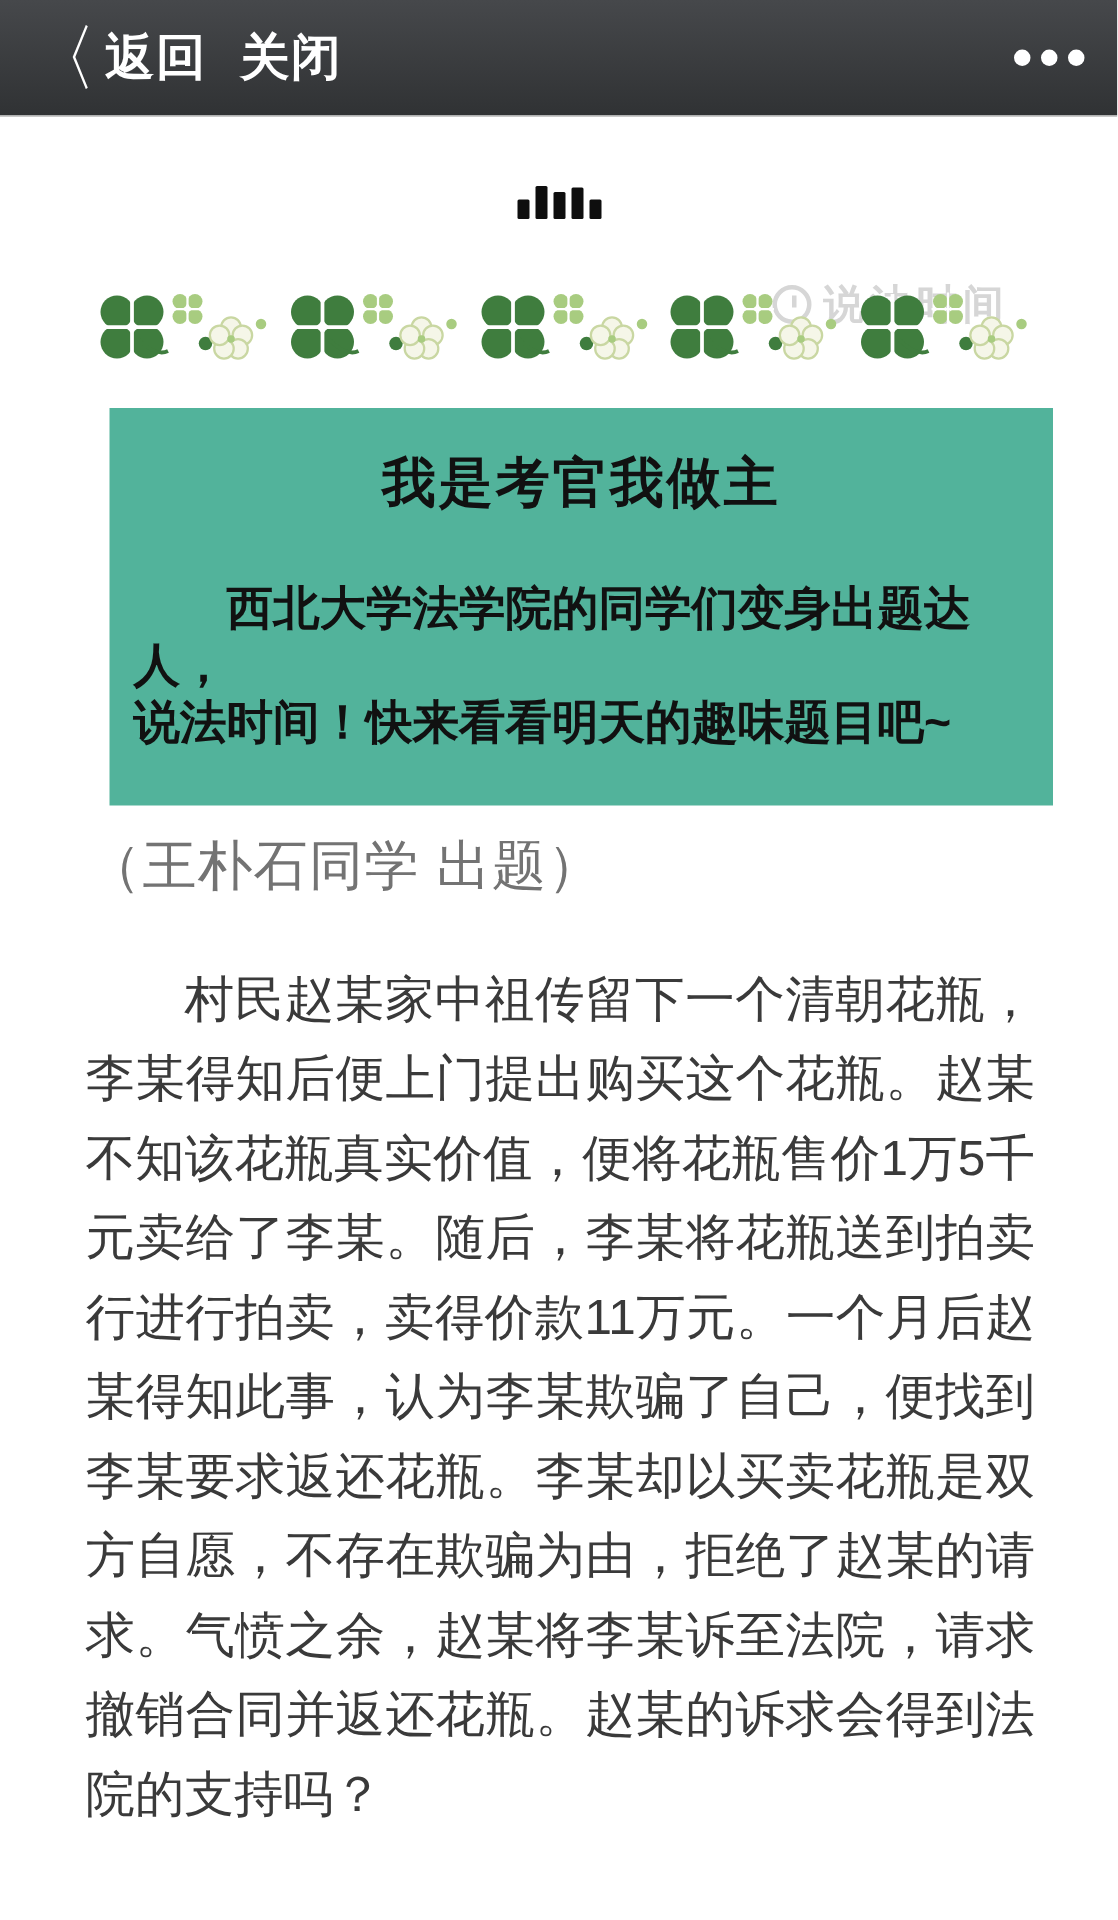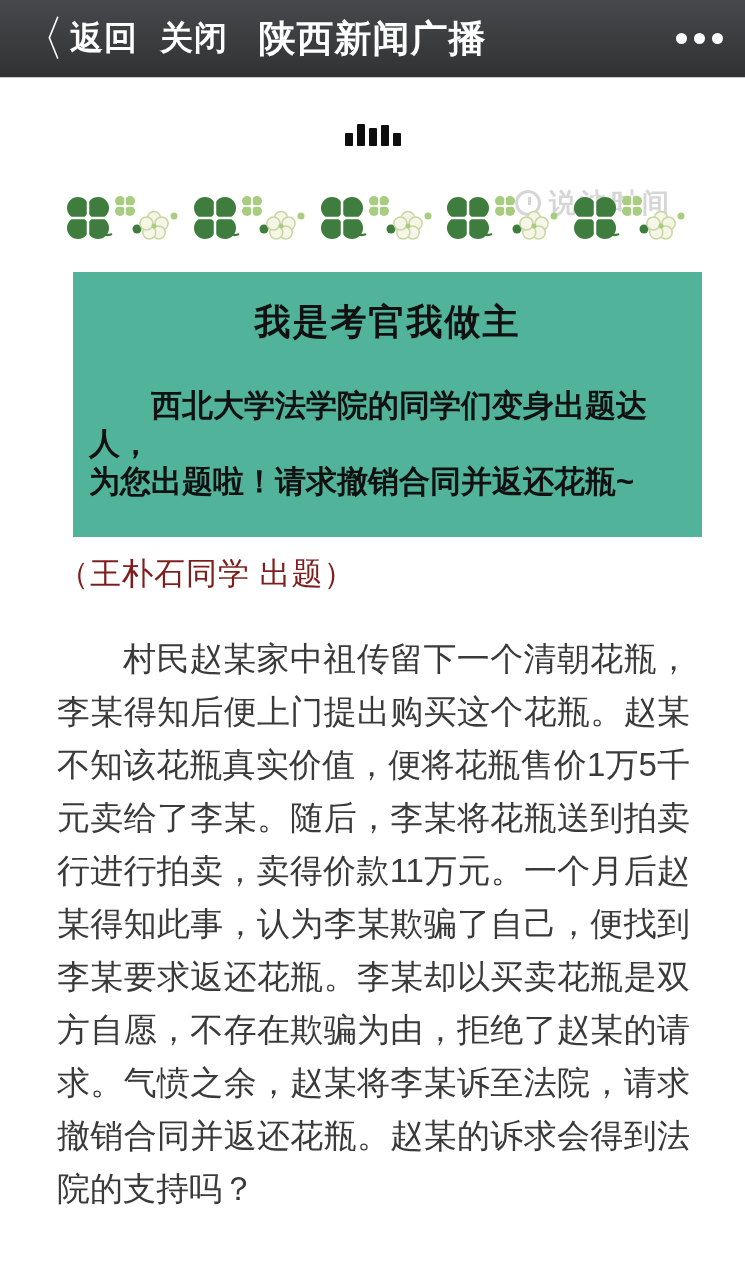--- a/index.html
+++ b/index.html
@@ -60,38 +60,37 @@
   .quiz-card {
     margin:21px 72px 0 73px; width:629px; min-height:253px;
     background:#52b39b; color:#111; padding:26px 16px 36px 16px;
   }
   .quiz-title { text-align:center; font-size:36px; font-weight:bold; letter-spacing:2px; }
   .quiz-intro { margin-top:40px; font-size:31px; font-weight:bold; line-height:38px; }
   .quiz-intro .line1 { display:block; text-indent:62px; }
   .quiz-intro .line2 { display:block; }
 
   
-  .author-line { margin:16px 56px 0 58px; font-size:31px; color:#7f1d1d; letter-spacing:1px; }
+  .author-line { margin:16px 56px 0 58px; font-size:36px; color:#737373; letter-spacing:1px; }
   .question {
     margin:37px 55px 0 57px; font-size:33px; line-height:53px;
     color:#3a3a3a; text-indent:66px; text-align:justify;
   }
 </style>
 </head>
 <body>
 
 <div class="phone">
 
   <div class="header">
     <div class="nav-left">
       <span class="back-chevron">〈</span>
       <span class="nav-label">返回</span>
       <span class="nav-label">关闭</span>
     </div>
-    <div class="title">陕西新闻广播</div>
     <div class="more-icon">
         <i></i>
         <i></i>
         <i></i>
       </div>
   </div>
 
   <div class="bars bars-top">
       <span class="bar" style="height: 13px; background: rgb(14, 14, 14);"></span>
       <span class="bar" style="height: 22px; background: rgb(14, 14, 14);"></span>
@@ -249,21 +248,21 @@
           <circle cx="96" cy="40" r="2.5" fill="#a8cc80"></circle>
           <circle cx="116" cy="30" r="3.5" fill="#a8cc80"></circle>
         </svg>
       </span>
     </div>
 
   <div class="quiz-card" style="background: rgb(82, 179, 155);">
     <div class="quiz-title">我是考官我做主</div>
     <div class="quiz-intro">
       <span class="line1">西北大学法学院的同学们变身出题达人，</span>
-      <span class="line2">为您出题啦！请求撤销合同并返还花瓶~</span>
+      <span class="line2">说法时间！快来看看明天的趣味题目吧~</span>
     </div>
   </div>
 
   <div class="author-line">（王朴石同学 出题）</div>
 
   <div class="question">村民赵某家中祖传留下一个清朝花瓶，李某得知后便上门提出购买这个花瓶。赵某不知该花瓶真实价值，便将花瓶售价1万5千元卖给了李某。随后，李某将花瓶送到拍卖行进行拍卖，卖得价款11万元。一个月后赵某得知此事，认为李某欺骗了自己，便找到李某要求返还花瓶。李某却以买卖花瓶是双方自愿，不存在欺骗为由，拒绝了赵某的请求。气愤之余，赵某将李某诉至法院，请求撤销合同并返还花瓶。赵某的诉求会得到法院的支持吗？</div>
 
 </div>
 
 </body></html>

